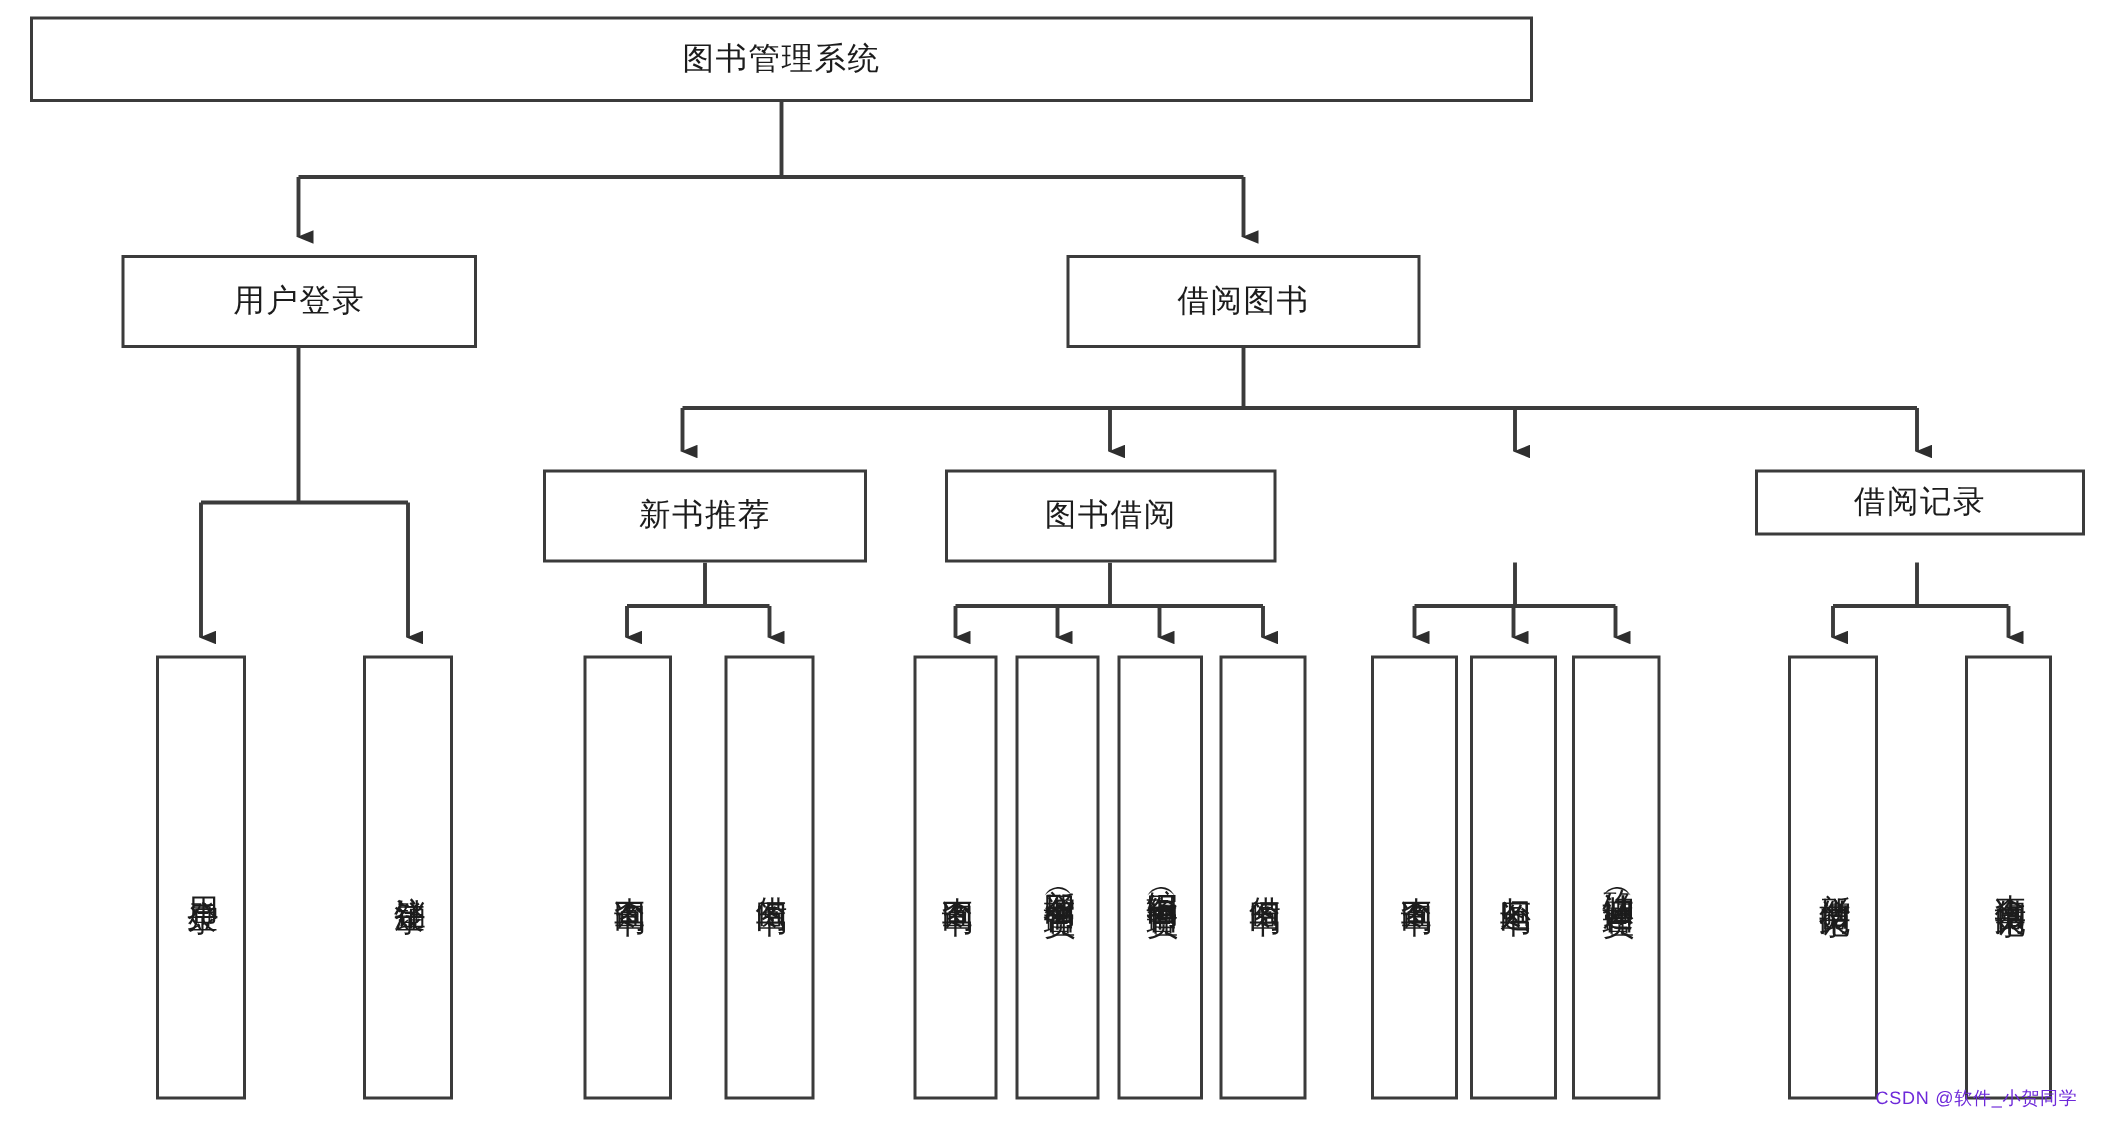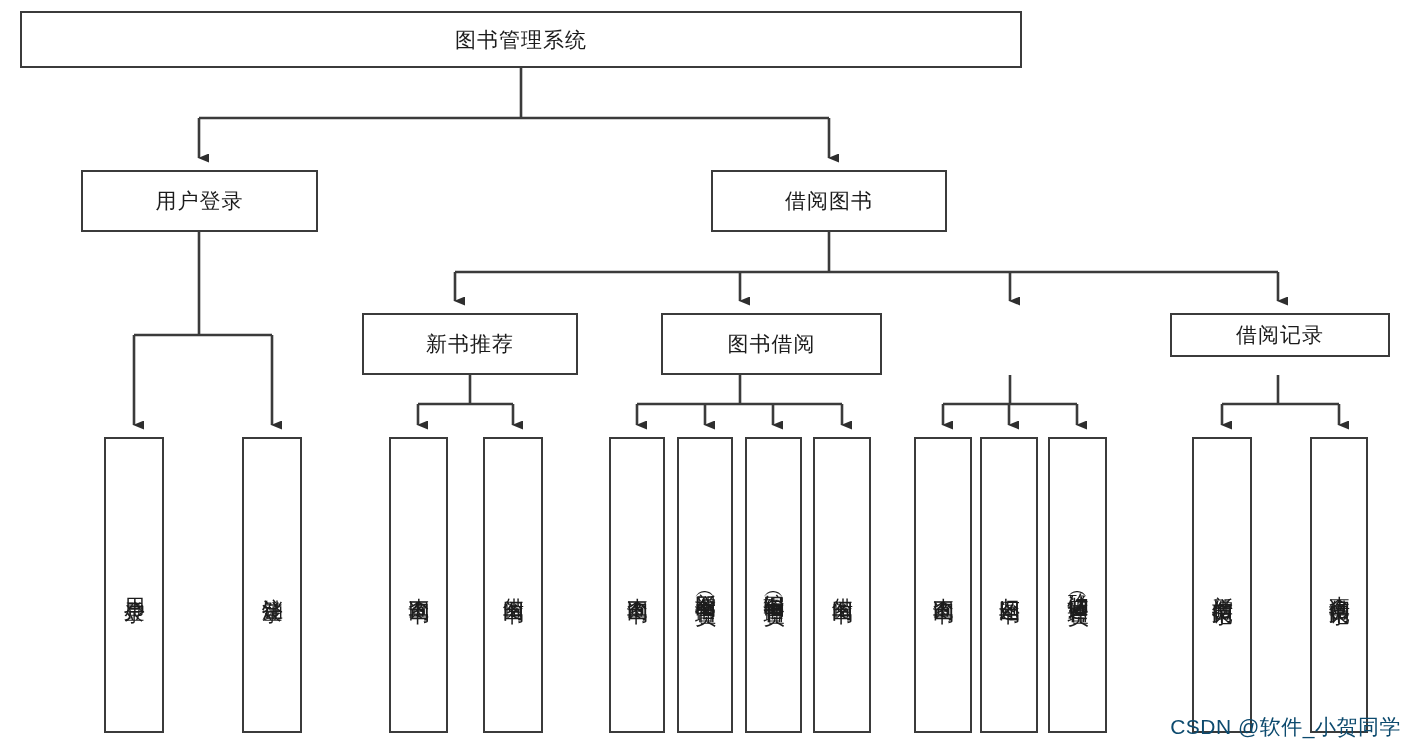--- a/index.html
+++ b/index.html
@@ -50,24 +50,24 @@
     line-height: 1.18;
     letter-spacing: 2px;
     white-space: nowrap;
     display: block;
   }
   .node.level-root {
     border-width: 2px;
   }
   #watermark {
     position: absolute;
-    right: 4px;
+    right: 20px;
     bottom: 6px;
-    font-size: 21px;
-    color: #0c4a6e;
+    font-size: 12px;
+    color: #6d28d9;
     letter-spacing: 0.5px;
     z-index: 5;
     white-space: nowrap;
   }
 </style>
 </head>
 <body>
 
 <div id="diagram-root">
 
@@ -128,21 +128,21 @@
   <div class="node node-horizontal" style="left:81px; top:170px; width:237px; height:62px;">
     <span>用户登录</span>
   </div>
   <div class="node node-horizontal" style="left:711px; top:170px; width:236px; height:62px;">
     <span>借阅图书</span>
   </div>
 
   <div class="node node-horizontal" style="left:362px; top:313px; width:216px; height:62px;align-items:center;">
     <span>新书推荐</span>
   </div>
-  <div class="node node-horizontal" style="left:630px; top:313px; width:221px; height:62px;margin-left:31px;">
+  <div class="node node-horizontal" style="left:630px; top:313px; width:221px; height:62px;">
     <span>图书借阅</span>
   </div>
   <div class="node node-horizontal" style="left:1170px; top:313px; width:220px; height:44px;">
     <span>借阅记录</span>
   </div>
 
   <div class="node node-vertical" style="left:104px; top:437px; width:60px; height:296px;">
     <span class="vtext">用户登录</span>
   </div>
   <div class="node node-vertical" style="left:242px; top:437px; width:60px; height:296px;">

